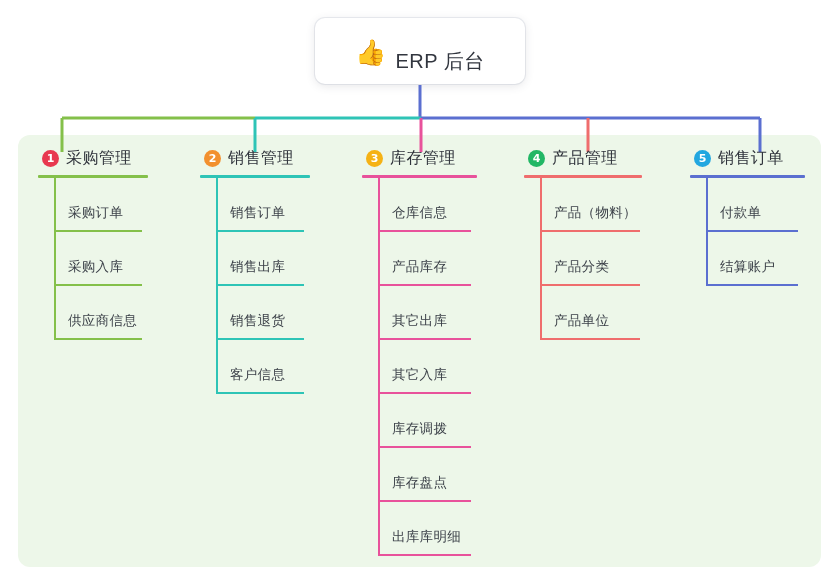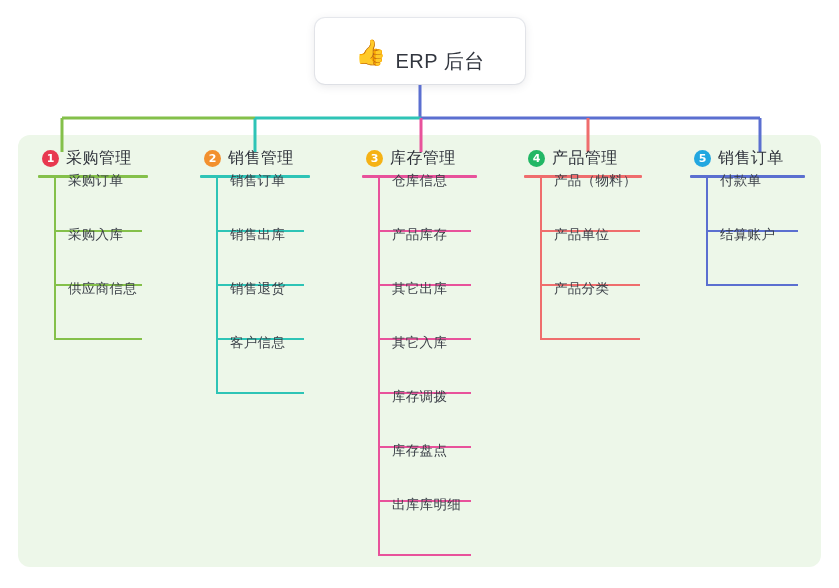--- a/index.html
+++ b/index.html
@@ -72,21 +72,21 @@
     height:3px;margin-top:4px;border-radius:1px;
   }
   .leaves{position:relative;padding-left:16px;margin-top:0;}
   .spine{
     position:absolute;left:16px;top:0;bottom:0;width:2px;
   }
   .leaf{
     position:relative;
     height:54px;
     box-sizing:border-box;
-    display:flex;align-items:flex-start;
+    display:flex;align-items:flex-end;
     padding-left:14px;
     padding-bottom:4px;
   }
   .leaf-label{
     font-size:13.5px;color:#3a3f47;white-space:nowrap;
     letter-spacing:0.3px;
     position:relative;top:-6px;
   }
   .leaf-rule{
     position:absolute;left:0;bottom:0;height:2px;
@@ -211,27 +211,27 @@
           <span class="head-label">产品管理</span>
         </div>
         <div class="head-rule" style="background: rgb(239, 109, 109); width: 118px;"></div>
         <div class="leaves">
           <div class="spine" style="background: rgb(239, 109, 109);"></div>
           <div class="leaf">
             <span class="leaf-label">产品（物料）</span>
             <div class="leaf-rule" style="background: rgb(239, 109, 109); width: 100px;"></div>
           </div>
           <div class="leaf">
+            <span class="leaf-label">产品分类</span>
+            <div class="leaf-rule" style="background: rgb(239, 109, 109); width: 100px;"></div>
+          </div>
+          <div class="leaf">
             <span class="leaf-label">产品单位</span>
             <div class="leaf-rule" style="background: rgb(239, 109, 109); width: 100px;"></div>
           </div>
-          <div class="leaf">
-            <span class="leaf-label">产品分类</span>
-            <div class="leaf-rule" style="background: rgb(239, 109, 109); width: 100px;"></div>
-          </div>
         </div>
       </div>
       <div class="col" style="left: 690px; width: 145px;">
         <div class="col-head">
           <span class="badge" style="background: rgb(34, 167, 224);">5</span>
           <span class="head-label">销售订单</span>
         </div>
         <div class="head-rule" style="background: rgb(91, 111, 208); width: 115px;"></div>
         <div class="leaves">
           <div class="spine" style="background: rgb(91, 111, 208);"></div>

